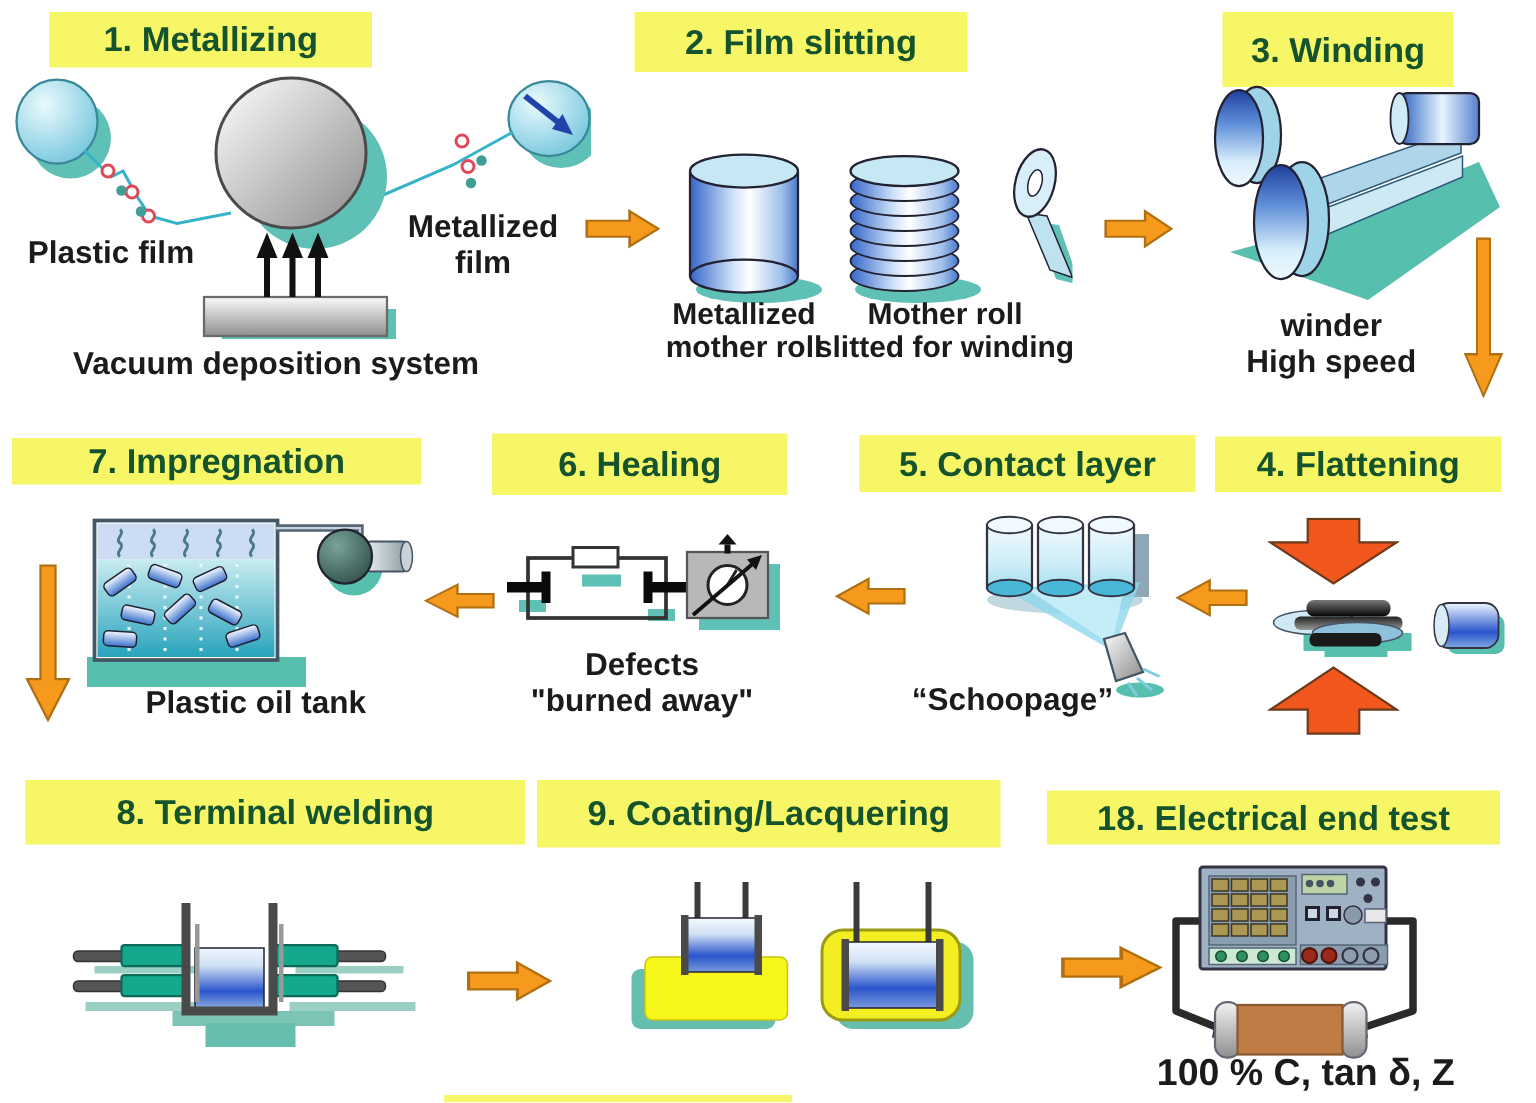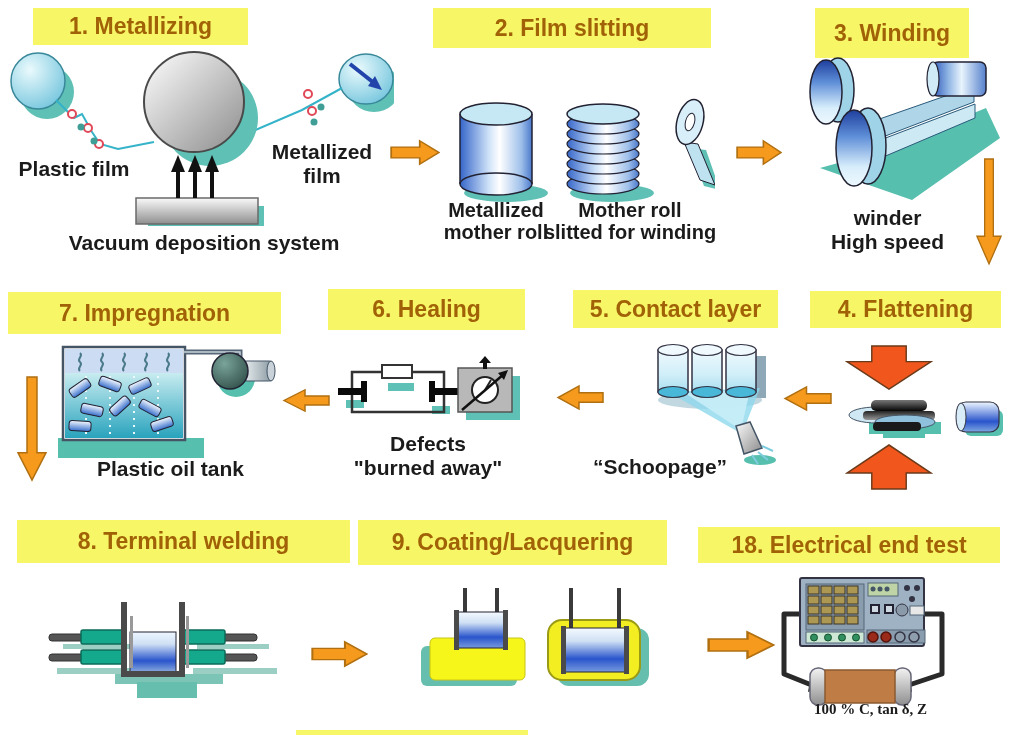--- a/index.html
+++ b/index.html
@@ -3,45 +3,45 @@
 <meta charset="utf-8">
 <style>
   * { margin:0; padding:0; box-sizing:border-box; }
   html,body { background:#ffffff; }
   #stage {
     position:relative; width:1024px; height:735px; background:#ffffff;
     font-family:"Liberation Sans", sans-serif; overflow:hidden;
   }
   .abs { position:absolute; }
   .banner {
-    position:absolute; background:#f7f666; color:#a16207;
+    position:absolute; background:#f7f666; color:#14532d;
     font-weight:bold; font-size:23px; line-height:1;
     display:flex; align-items:center; justify-content:center; text-align:center;
     white-space:nowrap;
   }
   .cap {
     position:absolute; color:#1b1b1b; font-weight:bold;
     font-size:20px; line-height:1.12; text-align:center; white-space:nowrap;
   }
   .cap span { display:block; }
   .cap.big { font-size:21px; }
-  .cap.xl  { font-size:15px;font-family:Liberation Serif, serif; }
+  .cap.xl  { font-size:25px; }
   svg { display:block; }
 </style>
 </head>
 <body>
 
 <div id="stage">
 
   <div class="banner" style="left:33px;top:8px;width:215px;height:37px">1. Metallizing</div>
-  <div class="banner" style="left:433px;top:8px;width:278px;height:40px">2. Film slitting</div>
+  <div class="banner" style="left:423px;top:8px;width:222px;height:40px">2. Film slitting</div>
   <div class="banner" style="left:815px;top:8px;width:154px;height:50px">3. Winding</div>
-  <div class="banner" style="left:8px;top:292px;width:273px;height:42px">7. Impregnation</div>
+  <div class="banner" style="left:8px;top:292px;width:273px;height:31px">7. Impregnation</div>
   <div class="banner" style="left:328px;top:289px;width:197px;height:41px">6. Healing</div>
-  <div class="banner" style="left:573px;top:290px;width:205px;height:38px">5. Contact layer</div>
+  <div class="banner" style="left:573px;top:290px;width:224px;height:38px">5. Contact layer</div>
   <div class="banner" style="left:810px;top:291px;width:191px;height:37px">4. Flattening</div>
   <div class="banner" style="left:17px;top:520px;width:333px;height:43px">8. Terminal welding</div>
   <div class="banner" style="left:358px;top:520px;width:309px;height:45px">9. Coating/Lacquering</div>
   <div class="banner" style="left:698px;top:527px;width:302px;height:36px">18. Electrical end test</div>
 
   <svg class="abs" style="left:2px;top:50px" width="392" height="178" viewBox="0 0 392 178">
     <defs>
       <linearGradient id="gDrum" x1="0" y1="0" x2="1" y2="1">
         <stop offset="0" stop-color="#ffffff"></stop>
           <stop offset="1" stop-color="#8c8c8c"></stop>
@@ -95,21 +95,21 @@
       <polygon points="203,122 217,122 210,105" fill="#111111"></polygon>
     </g>
   </svg>
   <div class="cap big" style="left:8px;top:157px;width:132px">
     <span>Plastic film</span>
   </div>
   <div class="cap big" style="left:262px;top:140px;width:120px">
     <span>Metallized</span>
     <span>film</span>
   </div>
-  <div class="cap big" style="left:44px;top:231px;width:320px">
+  <div class="cap big" style="left:24px;top:231px;width:320px">
     <span>Vacuum deposition system</span>
   </div>
 
   <svg class="abs" style="left:440px;top:88px" width="275" height="118" viewBox="0 0 275 118">
     <defs>
       <linearGradient id="gCylH" x1="0" y1="0" x2="1" y2="0">
         <stop offset="0" stop-color="#3566c9"></stop>
           <stop offset="0.4" stop-color="#cfe2f8"></stop>
         <stop offset="0.55" stop-color="#ffffff"></stop>
           <stop offset="0.85" stop-color="#9fc0ea"></stop>
@@ -259,21 +259,21 @@
       <ellipse cx="101" cy="10" rx="15" ry="5.5" fill="#f0fafe" stroke="#333344" stroke-width="1.2"></ellipse>
     </g>
     <ellipse cx="120" cy="120" rx="16" ry="5" fill="#56bfae"></ellipse>
     <g>
       <polygon points="96,86 110,82 122,108 104,114" fill="url(#gGun)" stroke="#445566" stroke-width="1.5"></polygon>
       <line x1="118" y1="112" x2="128" y2="120" stroke="#7fccdf" stroke-width="2"></line>
       <line x1="122" y1="106" x2="133" y2="111" stroke="#7fccdf" stroke-width="2"></line>
       <line x1="112" y1="115" x2="118" y2="124" stroke="#7fccdf" stroke-width="2"></line>
     </g>
   </svg>
-  <div class="cap big" style="left:575px;top:455px;width:170px">
+  <div class="cap big" style="left:590px;top:455px;width:170px">
     <span>“Schoopage”</span>
   </div>
 
   <svg class="abs" style="left:338px;top:356px" width="182" height="74" viewBox="0 0 182 74">
     <g>
       <rect x="50" y="27" width="26" height="8" fill="#5fc0b5"></rect>
       <rect x="8" y="44" width="18" height="8" fill="#5fc0b5"></rect>
       <rect x="94" y="50" width="18" height="8" fill="#5fc0b5"></rect>
       <rect x="14" y="16" width="92" height="40" fill="none" stroke="#333333" stroke-width="2.5"></rect>
       <rect x="44" y="9" width="30" height="13" fill="#ffffff" stroke="#333333" stroke-width="2"></rect>

